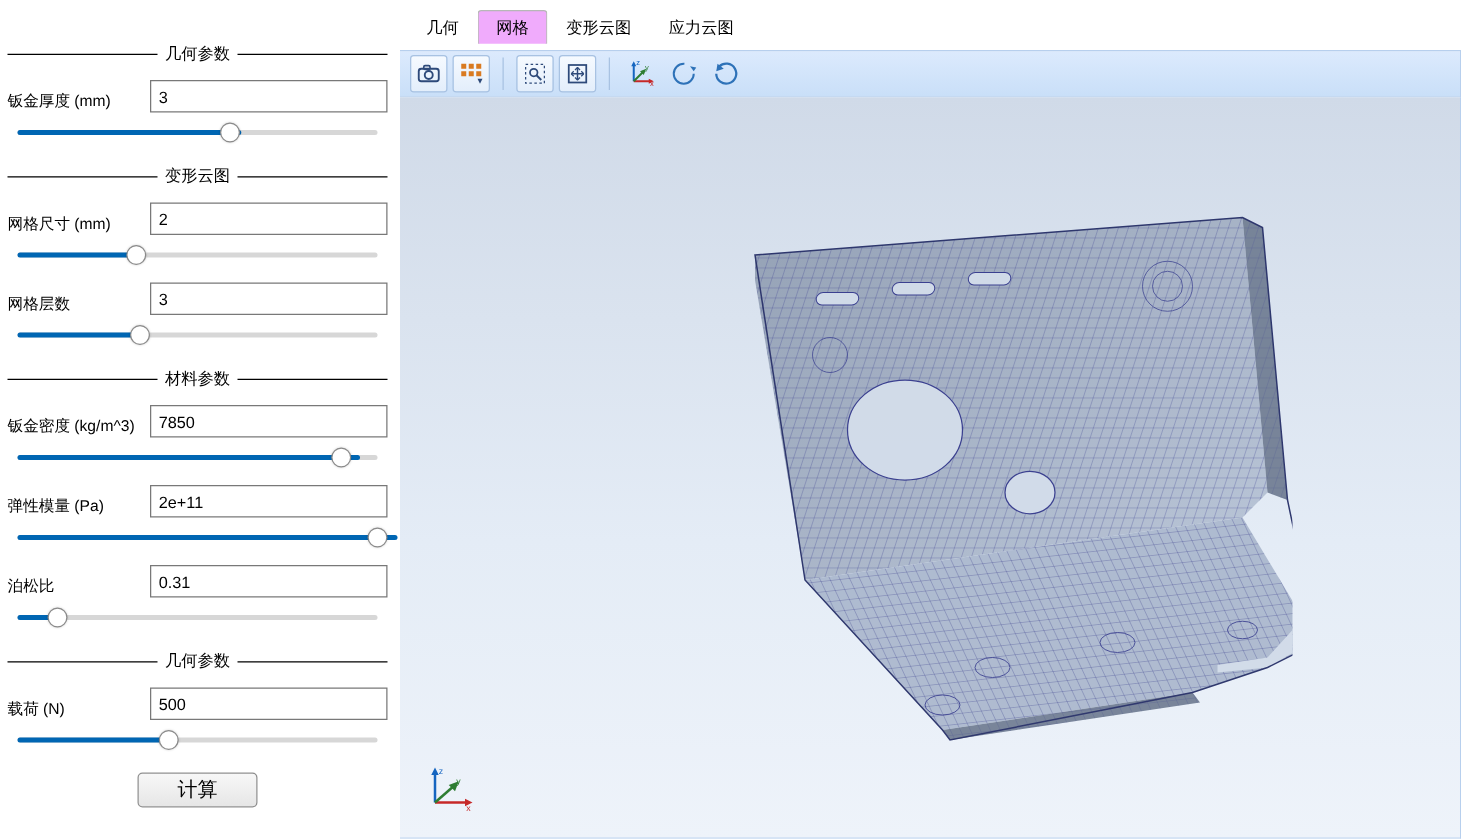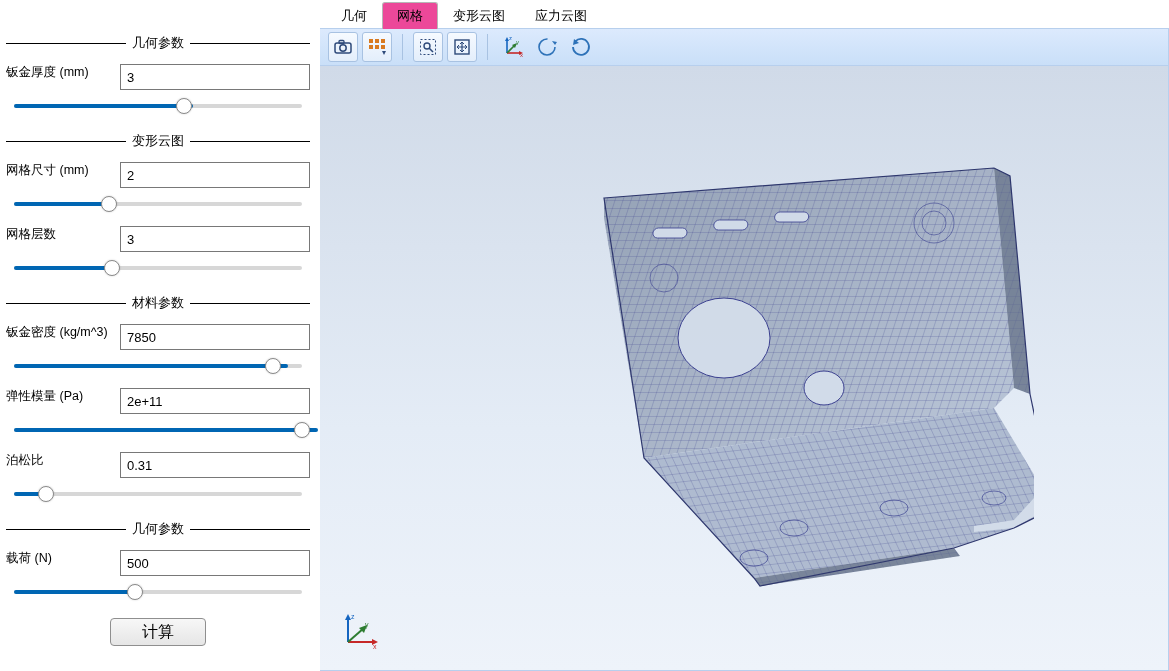--- a/index.html
+++ b/index.html
@@ -2,44 +2,44 @@
 <html><head>
 <meta charset="utf-8">
 <style>
   * { box-sizing: border-box; margin: 0; padding: 0; }
   html, body { width: 1169px; height: 671px; font-family: "Microsoft YaHei", Arial, sans-serif; font-size: 13px; background: #fff; color: #000; }
   .app { display: flex; width: 100%; height: 100%; }
   .sidebar { width: 320px; padding: 6px 10px 10px 6px; display: flex; flex-direction: column; gap: 2px; margin-top: 20px; }
   .section-header { position: relative; text-align: center; margin: 8px 0 6px; }
   .section-header .line { position: absolute; top: 50%; left: 0; right: 0; border-top: 1px solid #000; z-index: 0; }
   .section-header .title { position: relative; z-index: 1; background: #fff; padding: 0 6px; display: inline-block; font-size: 13px; }
-  .param-row { display: flex; align-items: flex-start; gap: 6px; margin-top: 4px; }
+  .param-row { display: flex; align-items: flex-end; gap: 6px; margin-top: 4px; }
   .param-label { width: 118px; font-size: 12.5px; }
   .param-input {
     flex: 1; height: 26px; border: 1px solid #787878; padding: 2px 6px;
     font-family: inherit; font-size: 13px; background: #fff; outline: none;
   }
   .slider-wrap { position: relative; height: 22px; margin: 2px 0 6px; padding: 0 6px 0 6px; }
   .slider-track { position: absolute; left: 8px; right: 8px; top: 10px; height: 4px; background: #d7d7d7; border-radius: 2px; }
   .slider-fill  { position: absolute; left: 8px; top: 10px; height: 4px; background: #0066b3; border-radius: 2px; }
   .slider-thumb { position: absolute; top: 4px; width: 16px; height: 16px; border-radius: 50%; background: #fff; border: 1px solid #8a8a8a; box-shadow: 0 0 2px rgba(0,0,0,.2); margin-left: -8px; }
   .compute-row { display: flex; justify-content: center; margin-top: 8px; }
   .compute-btn {
     min-width: 96px; height: 28px; padding: 0 18px; border: 1px solid #8f8f8f;
     border-radius: 4px; background: linear-gradient(#f7f7f7,#e6e6e6);
     font-family: inherit; font-size: 16px; cursor: pointer;
   }
 
   .main { flex: 1; display: flex; flex-direction: column; }
-  .tabs { display: flex; align-items: center; gap: 0; height: 28px; padding-left: 6px; }
+  .tabs { display: flex; align-items: center; gap: 0; height: 40px; padding-left: 6px; }
   .tab {
     padding: 4px 14px; font-size: 13px; border: 1px solid transparent; border-bottom: none;
     background: transparent; cursor: pointer; position: relative; top: 1px;
   }
-  .tab.active { border-color: #b7b7b7; background: #ec4899; border-radius: 3px 3px 0 0; }
+  .tab.active { border-color: #b7b7b7; background: #f0abfc; border-radius: 3px 3px 0 0; }
   .toolbar {
     height: 38px; display: flex; align-items: center; gap: 6px; padding: 0 8px;
     background: linear-gradient(#dceafd,#c9dff8); border: 1px solid #b7cfed; border-left: none;
   }
   .tool-group { display: flex; align-items: center; gap: 4px; }
   .tool-sep { width: 1px; height: 26px; background: #a8c2e2; margin: 0 4px; }
   .tool-btn {
     width: 30px; height: 30px; border: 1px solid #a8c2e2; border-radius: 3px;
     background: linear-gradient(#f6faff,#e3eefb); display: flex; align-items: center; justify-content: center;
     cursor: pointer;

